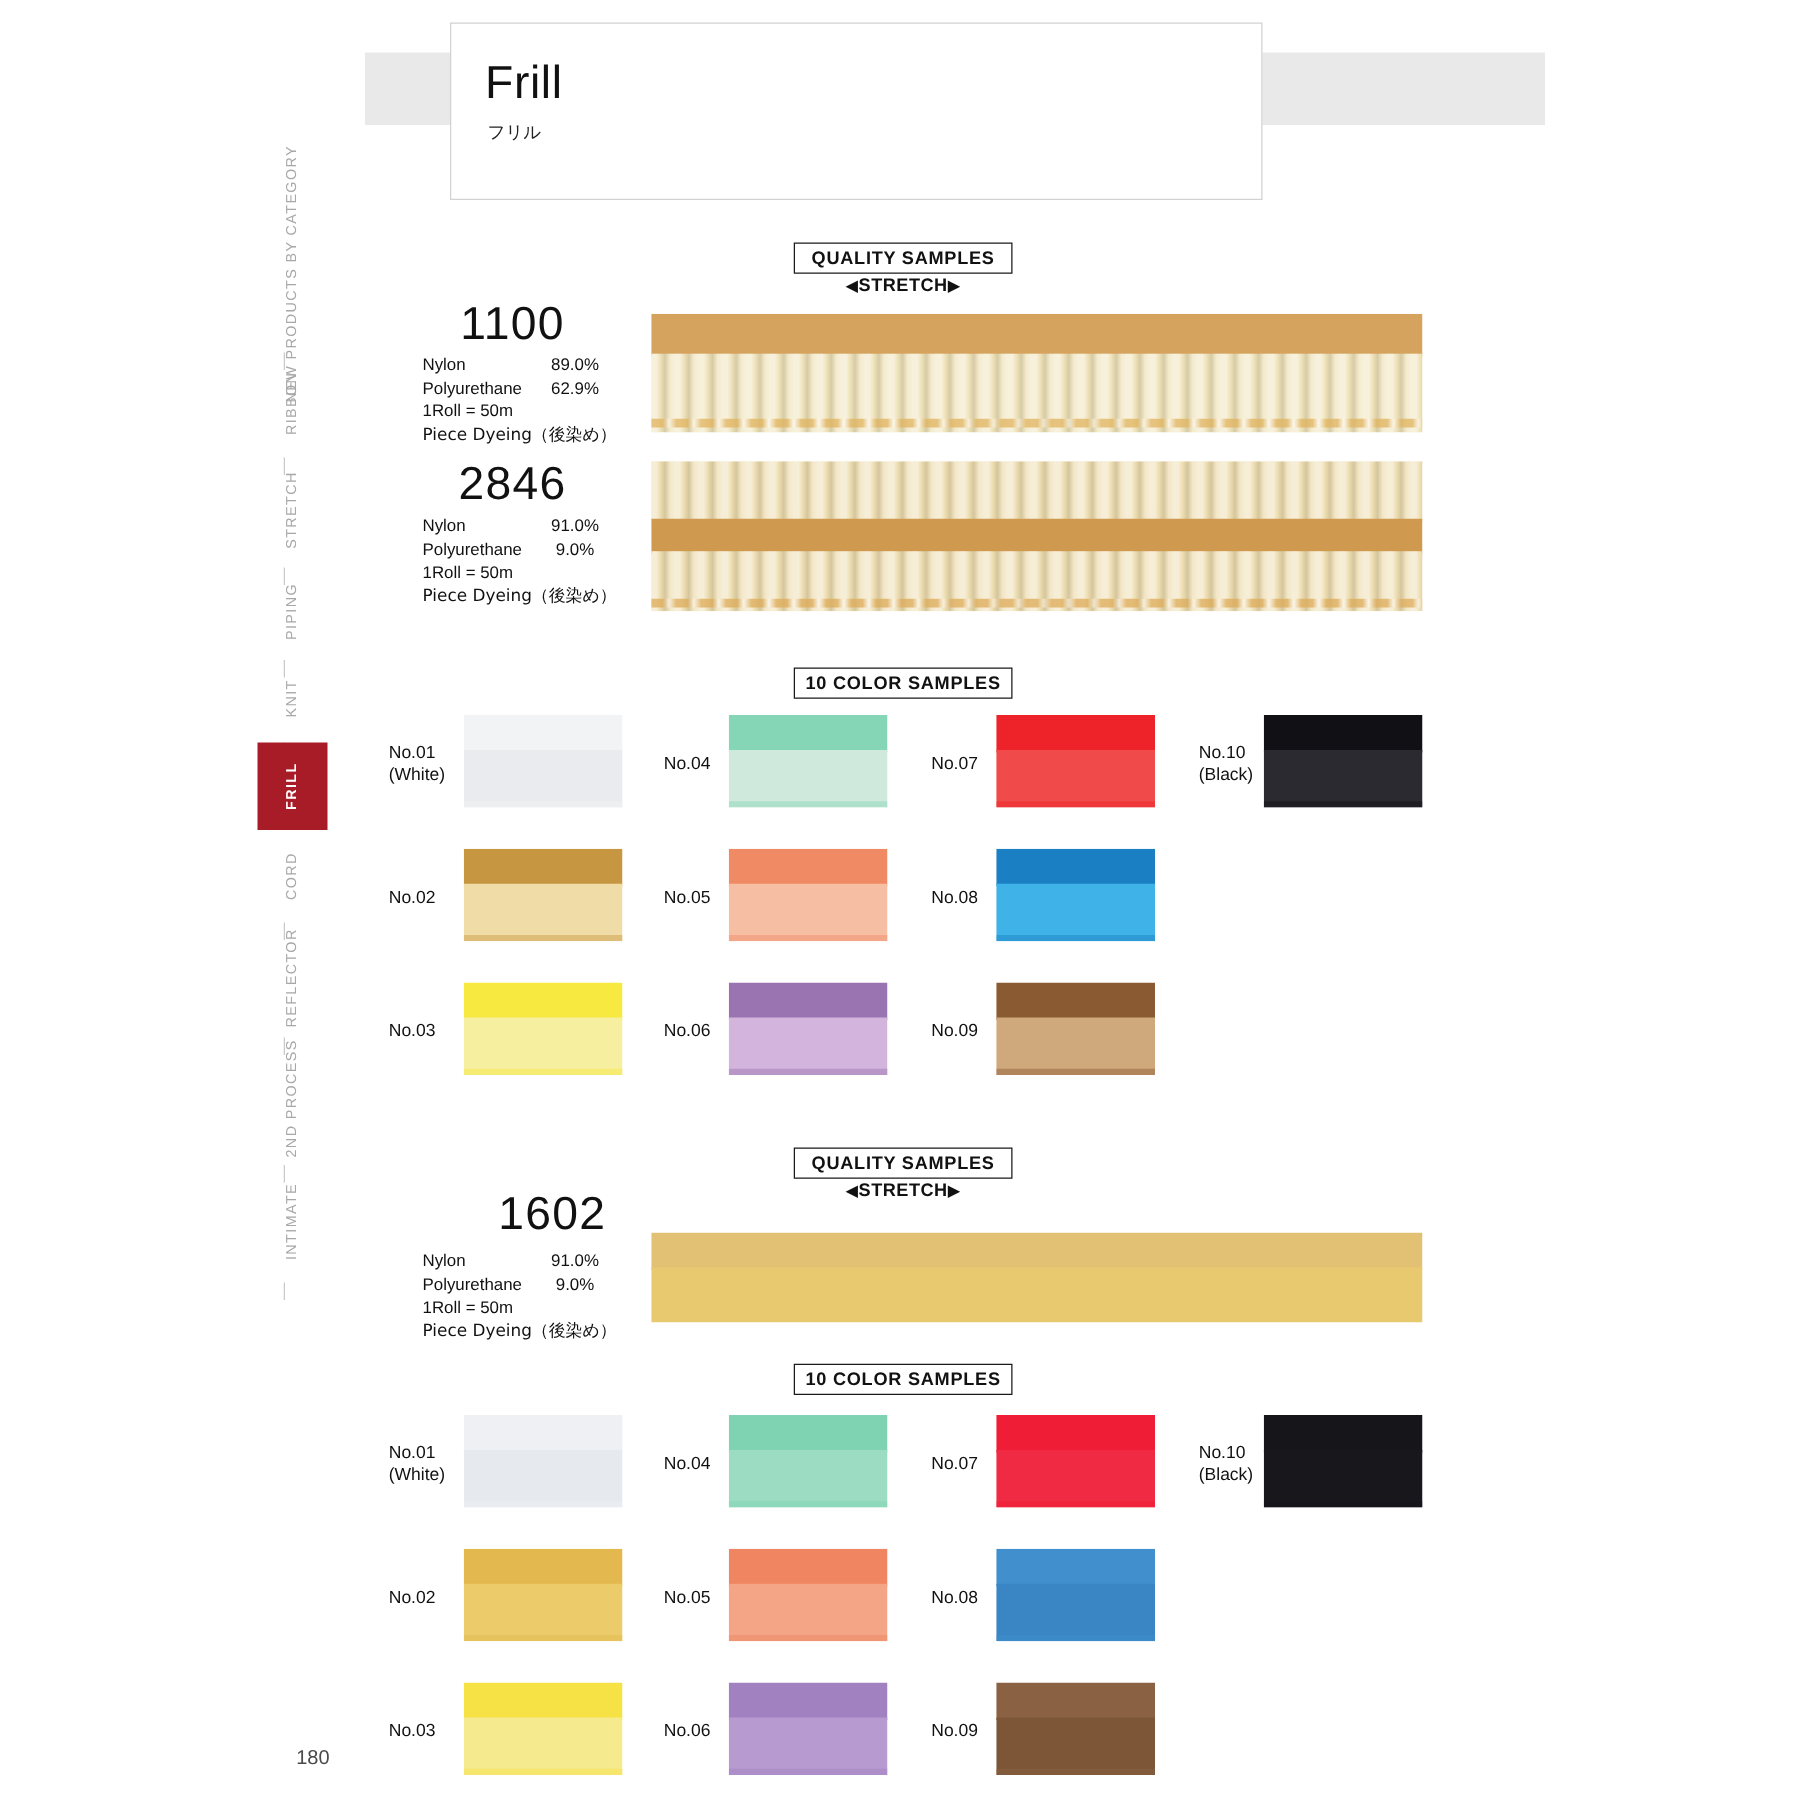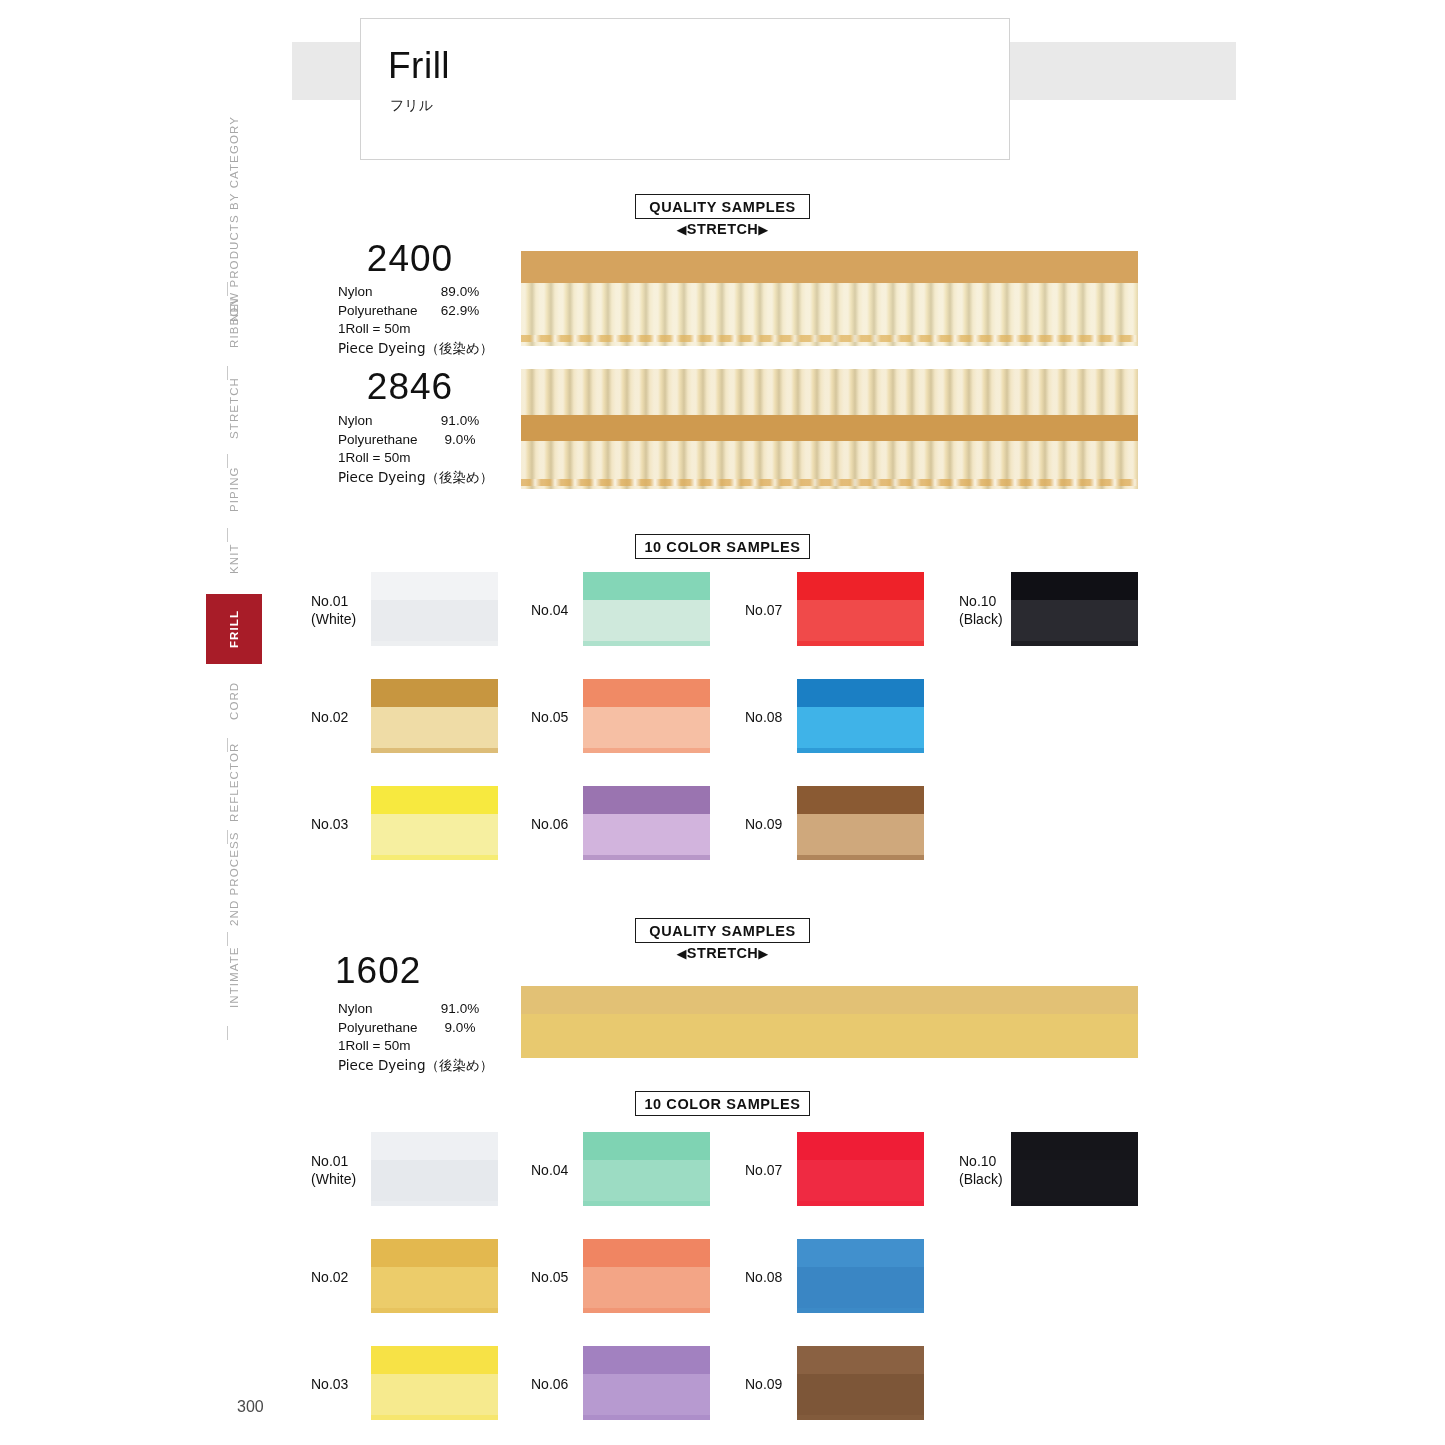--- a/index.html
+++ b/index.html
@@ -223,21 +223,21 @@
     <div class="side-sep" style="top: 772px; height: 14px;"></div>
     <div class="side-tab" style="top: 772px; height: 90px;">
       <span class="tab-txt">INTIMATE</span>
     </div>
     <div class="side-sep" style="top: 866px; height: 14px;"></div>
   </div>
 
 <div id="content">
     <div class="boxed-label" style="left: 635px; top: 194px; width: 175px;">QUALITY SAMPLES</div>
     <div class="stretch-label" style="left: 635px; top: 221px; width: 175px;"><span class="arrow">◀</span><span>STRETCH</span><span class="arrow">▶</span></div>
-    <div class="prod-code" style="left: 335px; top: 240px; width: 150px; text-align: center;">2400</div>
+    <div class="prod-code" style="left: 335px; top: 240px; width: 150px; text-align: center;">1100</div>
     <div class="spec" style="left: 338px; top: 283px;">
       <div class="row">
         <span class="lbl">Nylon</span>
         <span class="val">89.0%</span>
       </div>
       <div class="row">
         <span class="lbl">Polyurethane</span>
         <span class="val">62.9%</span>
       </div>
       <div class="row">
@@ -369,21 +369,21 @@
       <div>(Black)</div>
     </div>
     <div class="swatch" style="left: 1011px; top: 572px;">
       <div class="sw-band" style="height: 30px; background: rgb(16, 16, 21);"></div>
       <div class="sw-ruffle sheer" style="height: 46px; background: rgb(42, 42, 48);">
         <div class="sw-hem" style="background: rgb(16, 16, 21); opacity: 0.45;"></div>
       </div>
     </div>
     <div class="boxed-label" style="left: 635px; top: 918px; width: 175px;">QUALITY SAMPLES</div>
     <div class="stretch-label" style="left: 635px; top: 945px; width: 175px;"><span class="arrow">◀</span><span>STRETCH</span><span class="arrow">▶</span></div>
-    <div class="prod-code" style="left: 335px; top: 952px; width: 150px; text-align: left;">1602</div>
+    <div class="prod-code" style="left: 335px; top: 952px; width: 150px; text-align: right;">1602</div>
     <div class="spec" style="left: 338px; top: 1000px;">
       <div class="row">
         <span class="lbl">Nylon</span>
         <span class="val">91.0%</span>
       </div>
       <div class="row">
         <span class="lbl">Polyurethane</span>
         <span class="val">9.0%</span>
       </div>
       <div class="row">
@@ -485,13 +485,13 @@
       <div>(Black)</div>
     </div>
     <div class="swatch" style="left: 1011px; top: 1132px;">
       <div class="sw-band" style="height: 30px; background: rgb(21, 21, 26);"></div>
       <div class="sw-ruffle pleated" style="height: 46px; background: rgb(23, 23, 28);">
         <div class="sw-hem" style="background: rgb(21, 21, 26); opacity: 0.45;"></div>
       </div>
     </div>
   </div>
 
-<div id="page-number">300</div>
+<div id="page-number">180</div>
 
 </body></html>

